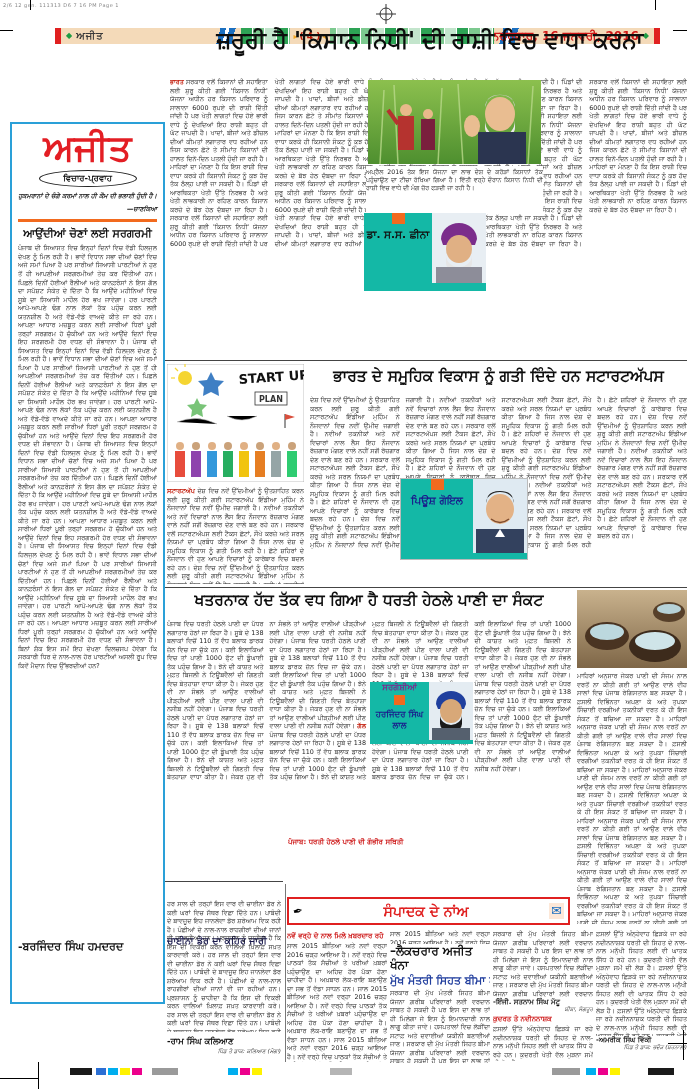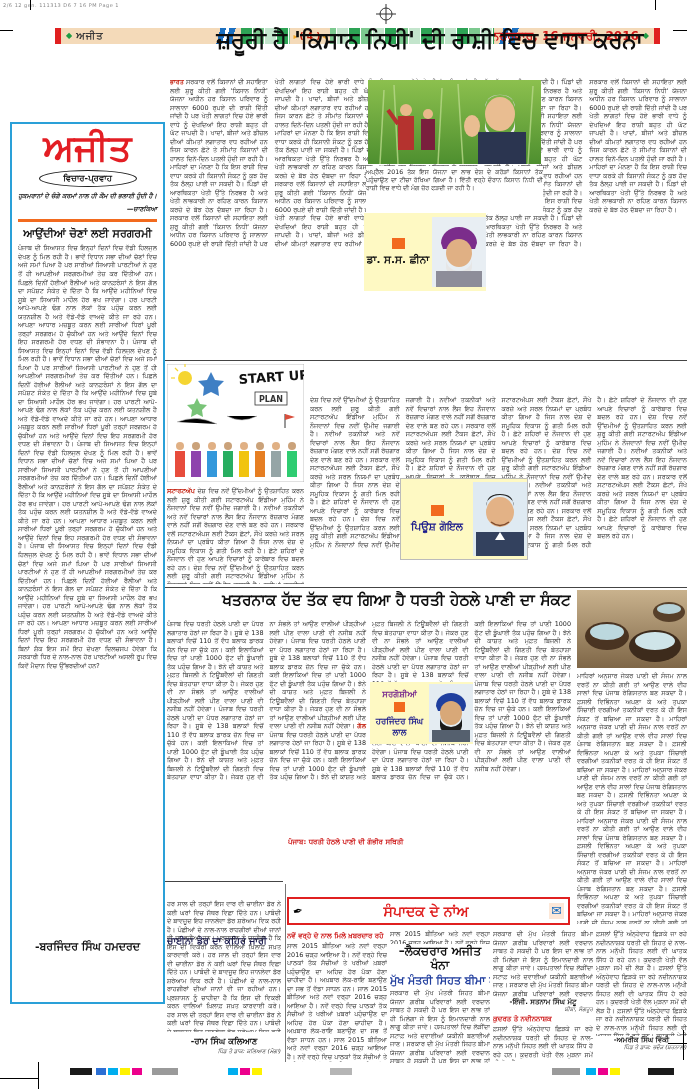--- a/index.html
+++ b/index.html
@@ -10,21 +10,21 @@
   .cols4{column-count:4;column-gap:6px;}
   .cols5{column-count:5;column-gap:7px;}
   .lead-red{color:#c21807;font-weight:bold;}
   .hairline-h{height:1px;background:#444;}
   .hairline-v{width:1px;background:#777;}
   .headline-xl{font-size:23px;font-weight:800;color:#0d0d0d;text-align:center;white-space:nowrap;letter-spacing:-0.5px;overflow:hidden;}
   .headline-l{font-size:15.5px;font-weight:800;color:#0d0d0d;text-align:center;white-space:nowrap;overflow:hidden;}
   .headline-m{font-size:11px;font-weight:800;color:#111;text-align:center;white-space:nowrap;overflow:hidden;}
   .headline-s{font-size:9.5px;font-weight:800;color:#15154a;white-space:nowrap;overflow:hidden;}
   .subhead-red{font-size:7px;font-weight:bold;color:#cc1111;white-space:nowrap;overflow:hidden;background:#fff;}
-  .sig{font-weight:bold;color:#111;text-align:center;}
+  .sig{font-weight:bold;color:#111;text-align:left;}
   .sig-sub{font-size:5.6px;font-style:italic;color:#333;text-align:right;}
   .masthead{top:28px;left:55px;width:605px;height:16px;display:flex;align-items:stretch;background:#f4dab9;}
   .mh-cap{width:6px;background:#e02020;}
   .mh-peach{display:flex;align-items:center;gap:4px;padding:0 5px;background:#f4dab9;}
   .mh-diag{width:30px;background:linear-gradient(105deg,#f4dab9 28%,#1b6fc0 28% 44%,#ffffff 44% 54%,#1b6fc0 54% 72%,#f4dab9 72%);}
   .mh-squares{flex:1;position:relative;background:
       repeating-linear-gradient(90deg,#2da355 0 11px,#ffffff 11px 12px,#7cc98f 12px 23px,#ffffff 23px 24px,#c3e5cc 24px 35px,#ffffff 35px 36px);}
   .mh-page-oval{position:absolute;left:50%;top:0;transform:translateX(-78px);height:16px;padding:0 4px;
       background:#f4dab9;display:flex;align-items:center;gap:2px;}
   .mh-pagenum{color:#c21807;font-size:9px;font-weight:bold;}
@@ -32,21 +32,21 @@
   .mh-name{font-size:10px;font-weight:bold;color:#3a3a3a;letter-spacing:1px;}
   .mh-date{font-size:12px;font-weight:bold;color:#d01818;white-space:nowrap;}
   .diamond{color:#1f9d44;font-size:8px;line-height:1;}
   .ed-box{top:122px;left:10px;width:155px;height:882px;border:2px solid #2aa0d8;box-sizing:border-box;padding:5px 6px;}
   .logo-title{font-size:36px;font-weight:800;color:#e31e24;text-align:center;line-height:1.05;}
   .logo-oval{width:88px;margin:3px auto 0;border:1.4px solid #222;border-radius:50%;
       font-size:8.5px;font-weight:bold;text-align:center;padding:2px 4px;color:#111;}
   .logo-quote{font-size:6.4px;font-style:italic;font-weight:bold;color:#222;text-align:center;margin-top:5px;line-height:1.35;}
   .logo-quote-author{font-size:6.4px;font-style:italic;font-weight:bold;color:#222;text-align:right;margin-top:5px;}
   .orange-rule{height:3px;background:#f26a1e;margin:6px 0 5px;}
-  .author-box{background:#fef9c3;display:flex;align-items:center;box-sizing:border-box;}
+  .author-box{background:#14b8a6;display:flex;align-items:flex-start;box-sizing:border-box;}
   .author-left{flex:1;text-align:center;}
   .author-bullet{width:13px;height:11px;background:#f26a1e;margin:0 auto 4px;}
   .author-name{font-weight:bold;color:#111;line-height:1.25;}
   .banner{box-sizing:border-box;border:2px solid #e02020;background:#fff;display:flex;align-items:center;padding:0 4px;gap:4px;}
   .banner-title{flex:1;text-align:center;color:#e02020;font-size:14px;font-weight:800;white-space:nowrap;overflow:hidden;}
   .pen-icon{font-size:12px;transform:rotate(-15deg);}
   .env-icon{font-size:13px;color:#1b6fc0;background:#fde8d8;padding:0 2px;line-height:1.2;}
   .caption{font-size:6.2px;line-height:1.3;text-align:justify;color:#1c1c1c;background:#fff;}
   .letter-head-red{font-size:7px;font-weight:bold;color:#cc1111;margin:2px 0;white-space:nowrap;overflow:hidden;}
   .letter-head-blue{font-size:11px;font-weight:bold;color:#223f9e;margin:2px 0;white-space:nowrap;overflow:hidden;}
@@ -211,20 +211,21 @@
       <g transform="translate(104,78)">
           <circle cx="5" cy="4" r="4" fill="#e0b084"></circle>
           <rect x="0" y="9" width="10" height="26" fill="#95a5a6"></rect>
         </g>
       <g transform="translate(120,78)">
           <circle cx="5" cy="4" r="4" fill="#caa27a"></circle>
           <rect x="0" y="9" width="10" height="26" fill="#2ecc71"></rect>
         </g>
     </g>
   </svg>
+  <div class="abs headline-l" style="left:310px;top:367px;width:377px;">ਭਾਰਤ ਦੇ ਸਮੂਹਿਕ ਵਿਕਾਸ ਨੂੰ ਗਤੀ ਦਿੰਦੇ ਹਨ ਸਟਾਰਟਅੱਪਸ</div>
   <div class="abs body-text cols4" style="left:310px;top:396px;width:377px;height:188px;">
     <span>ਦੇਸ਼ ਵਿਚ ਨਵੇਂ ਉੱਦਮੀਆਂ ਨੂੰ ਉਤਸ਼ਾਹਿਤ ਕਰਨ ਲਈ ਸ਼ੁਰੂ ਕੀਤੀ ਗਈ ਸਟਾਰਟਅੱਪ ਇੰਡੀਆ ਮੁਹਿੰਮ ਨੇ ਨੌਜਵਾਨਾਂ ਵਿਚ ਨਵੀਂ ਉਮੀਦ ਜਗਾਈ ਹੈ। ਨਵੀਆਂ ਤਕਨੀਕਾਂ ਅਤੇ ਨਵੇਂ ਵਿਚਾਰਾਂ ਨਾਲ ਲੈਸ ਇਹ ਨੌਜਵਾਨ ਰੋਜ਼ਗਾਰ ਮੰਗਣ ਵਾਲੇ ਨਹੀਂ ਸਗੋਂ ਰੋਜ਼ਗਾਰ ਦੇਣ ਵਾਲੇ ਬਣ ਰਹੇ ਹਨ। ਸਰਕਾਰ ਵਲੋਂ ਸਟਾਰਟਅੱਪਸ ਲਈ ਟੈਕਸ ਛੋਟਾਂ, ਸੌਖੇ ਕਰਜ਼ੇ ਅਤੇ ਸਰਲ ਨਿਯਮਾਂ ਦਾ ਪ੍ਰਬੰਧ ਕੀਤਾ ਗਿਆ ਹੈ ਜਿਸ ਨਾਲ ਦੇਸ਼ ਦੇ ਸਮੂਹਿਕ ਵਿਕਾਸ ਨੂੰ ਗਤੀ ਮਿਲ ਰਹੀ ਹੈ। ਛੋਟੇ ਸ਼ਹਿਰਾਂ ਦੇ ਨੌਜਵਾਨ ਵੀ ਹੁਣ ਆਪਣੇ ਵਿਚਾਰਾਂ ਨੂੰ ਕਾਰੋਬਾਰ ਵਿਚ ਬਦਲ ਰਹੇ ਹਨ। ਦੇਸ਼ ਵਿਚ ਨਵੇਂ ਉੱਦਮੀਆਂ ਨੂੰ ਉਤਸ਼ਾਹਿਤ ਕਰਨ ਲਈ ਸ਼ੁਰੂ ਕੀਤੀ ਗਈ ਸਟਾਰਟਅੱਪ ਇੰਡੀਆ ਮੁਹਿੰਮ ਨੇ ਨੌਜਵਾਨਾਂ ਵਿਚ ਨਵੀਂ ਉਮੀਦ ਜਗਾਈ ਹੈ। ਨਵੀਆਂ ਤਕਨੀਕਾਂ ਅਤੇ ਨਵੇਂ ਵਿਚਾਰਾਂ ਨਾਲ ਲੈਸ ਇਹ ਨੌਜਵਾਨ ਰੋਜ਼ਗਾਰ ਮੰਗਣ ਵਾਲੇ ਨਹੀਂ ਸਗੋਂ ਰੋਜ਼ਗਾਰ ਦੇਣ ਵਾਲੇ ਬਣ ਰਹੇ ਹਨ। ਸਰਕਾਰ ਵਲੋਂ ਸਟਾਰਟਅੱਪਸ ਲਈ ਟੈਕਸ ਛੋਟਾਂ, ਸੌਖੇ ਕਰਜ਼ੇ ਅਤੇ ਸਰਲ ਨਿਯਮਾਂ ਦਾ ਪ੍ਰਬੰਧ ਕੀਤਾ ਗਿਆ ਹੈ ਜਿਸ ਨਾਲ ਦੇਸ਼ ਦੇ ਸਮੂਹਿਕ ਵਿਕਾਸ ਨੂੰ ਗਤੀ ਮਿਲ ਰਹੀ ਹੈ। ਛੋਟੇ ਸ਼ਹਿਰਾਂ ਦੇ ਨੌਜਵਾਨ ਵੀ ਹੁਣ ਆਪਣੇ ਵਿਚਾਰਾਂ ਨੂੰ ਕਾਰੋਬਾਰ ਵਿਚ ਬਦਲ ਰਹੇ ਹਨ। ਦੇਸ਼ ਵਿਚ ਨਵੇਂ ਉੱਦਮੀਆਂ ਨੂੰ ਉਤਸ਼ਾਹਿਤ ਕਰਨ ਲਈ ਸ਼ੁਰੂ ਕੀਤੀ ਗਈ ਸਟਾਰਟਅੱਪ ਇੰਡੀਆ ਮੁਹਿੰਮ ਨੇ ਨੌਜਵਾਨਾਂ ਵਿਚ ਨਵੀਂ ਉਮੀਦ ਜਗਾਈ ਹੈ। ਨਵੀਆਂ ਤਕਨੀਕਾਂ ਅਤੇ ਨਵੇਂ ਵਿਚਾਰਾਂ ਨਾਲ ਲੈਸ ਇਹ ਨੌਜਵਾਨ ਰੋਜ਼ਗਾਰ ਮੰਗਣ ਵਾਲੇ ਨਹੀਂ ਸਗੋਂ ਰੋਜ਼ਗਾਰ ਦੇਣ ਵਾਲੇ ਬਣ ਰਹੇ ਹਨ। ਸਰਕਾਰ ਵਲੋਂ ਸਟਾਰਟਅੱਪਸ ਲਈ ਟੈਕਸ ਛੋਟਾਂ, ਸੌਖੇ ਕਰਜ਼ੇ ਅਤੇ ਸਰਲ ਨਿਯਮਾਂ ਦਾ ਪ੍ਰਬੰਧ ਕੀਤਾ ਗਿਆ ਹੈ ਜਿਸ ਨਾਲ ਦੇਸ਼ ਦੇ ਸਮੂਹਿਕ ਵਿਕਾਸ ਨੂੰ ਗਤੀ ਮਿਲ ਰਹੀ ਹੈ। ਛੋਟੇ ਸ਼ਹਿਰਾਂ ਦੇ ਨੌਜਵਾਨ ਵੀ ਹੁਣ ਆਪਣੇ ਵਿਚਾਰਾਂ ਨੂੰ ਕਾਰੋਬਾਰ ਵਿਚ ਬਦਲ ਰਹੇ ਹਨ। ਦੇਸ਼ ਵਿਚ ਨਵੇਂ ਉੱਦਮੀਆਂ ਨੂੰ ਉਤਸ਼ਾਹਿਤ ਕਰਨ ਲਈ ਸ਼ੁਰੂ ਕੀਤੀ ਗਈ ਸਟਾਰਟਅੱਪ ਇੰਡੀਆ ਮੁਹਿੰਮ ਨੇ ਨੌਜਵਾਨਾਂ ਵਿਚ ਨਵੀਂ ਉਮੀਦ ਜਗਾਈ ਹੈ। ਨਵੀਆਂ ਤਕਨੀਕਾਂ ਅਤੇ ਨਵੇਂ ਵਿਚਾਰਾਂ ਨਾਲ ਲੈਸ ਇਹ ਨੌਜਵਾਨ ਰੋਜ਼ਗਾਰ ਮੰਗਣ ਵਾਲੇ ਨਹੀਂ ਸਗੋਂ ਰੋਜ਼ਗਾਰ ਦੇਣ ਵਾਲੇ ਬਣ ਰਹੇ ਹਨ। ਸਰਕਾਰ ਵਲੋਂ ਸਟਾਰਟਅੱਪਸ ਲਈ ਟੈਕਸ ਛੋਟਾਂ, ਸੌਖੇ ਕਰਜ਼ੇ ਅਤੇ ਸਰਲ ਨਿਯਮਾਂ ਦਾ ਪ੍ਰਬੰਧ ਕੀਤਾ ਗਿਆ ਹੈ ਜਿਸ ਨਾਲ ਦੇਸ਼ ਦੇ ਸਮੂਹਿਕ ਵਿਕਾਸ ਨੂੰ ਗਤੀ ਮਿਲ ਰਹੀ ਹੈ। ਛੋਟੇ ਸ਼ਹਿਰਾਂ ਦੇ ਨੌਜਵਾਨ ਵੀ ਹੁਣ ਆਪਣੇ ਵਿਚਾਰਾਂ ਨੂੰ ਕਾਰੋਬਾਰ ਵਿਚ ਬਦਲ ਰਹੇ ਹਨ। ਦੇਸ਼ ਵਿਚ ਨਵੇਂ ਉੱਦਮੀਆਂ ਨੂੰ ਉਤਸ਼ਾਹਿਤ ਕਰਨ ਲਈ ਸ਼ੁਰੂ ਕੀਤੀ ਗਈ ਸਟਾਰਟਅੱਪ ਇੰਡੀਆ ਮੁਹਿੰਮ ਨੇ ਨੌਜਵਾਨਾਂ ਵਿਚ ਨਵੀਂ ਉਮੀਦ ਜਗਾਈ ਹੈ। ਨਵੀਆਂ ਤਕਨੀਕਾਂ ਅਤੇ ਨਵੇਂ ਵਿਚਾਰਾਂ ਨਾਲ ਲੈਸ ਇਹ ਨੌਜਵਾਨ ਰੋਜ਼ਗਾਰ ਮੰਗਣ ਵਾਲੇ ਨਹੀਂ ਸਗੋਂ ਰੋਜ਼ਗਾਰ ਦੇਣ ਵਾਲੇ ਬਣ ਰਹੇ ਹਨ। ਸਰਕਾਰ ਵਲੋਂ ਸਟਾਰਟਅੱਪਸ ਲਈ ਟੈਕਸ ਛੋਟਾਂ, ਸੌਖੇ ਕਰਜ਼ੇ ਅਤੇ ਸਰਲ ਨਿਯਮਾਂ ਦਾ ਪ੍ਰਬੰਧ ਕੀਤਾ ਗਿਆ ਹੈ ਜਿਸ ਨਾਲ ਦੇਸ਼ ਦੇ ਸਮੂਹਿਕ ਵਿਕਾਸ ਨੂੰ ਗਤੀ ਮਿਲ ਰਹੀ ਹੈ। ਛੋਟੇ ਸ਼ਹਿਰਾਂ ਦੇ ਨੌਜਵਾਨ ਵੀ ਹੁਣ ਆਪਣੇ ਵਿਚਾਰਾਂ ਨੂੰ ਕਾਰੋਬਾਰ ਵਿਚ ਬਦਲ ਰਹੇ ਹਨ।</span>
   </div>
   <div class="abs body-text" style="left:167px;top:487px;width:137px;height:97px;">
     <span class="lead-red">ਸਟਾਰਟਅੱਪ</span>
     <span>ਦੇਸ਼ ਵਿਚ ਨਵੇਂ ਉੱਦਮੀਆਂ ਨੂੰ ਉਤਸ਼ਾਹਿਤ ਕਰਨ ਲਈ ਸ਼ੁਰੂ ਕੀਤੀ ਗਈ ਸਟਾਰਟਅੱਪ ਇੰਡੀਆ ਮੁਹਿੰਮ ਨੇ ਨੌਜਵਾਨਾਂ ਵਿਚ ਨਵੀਂ ਉਮੀਦ ਜਗਾਈ ਹੈ। ਨਵੀਆਂ ਤਕਨੀਕਾਂ ਅਤੇ ਨਵੇਂ ਵਿਚਾਰਾਂ ਨਾਲ ਲੈਸ ਇਹ ਨੌਜਵਾਨ ਰੋਜ਼ਗਾਰ ਮੰਗਣ ਵਾਲੇ ਨਹੀਂ ਸਗੋਂ ਰੋਜ਼ਗਾਰ ਦੇਣ ਵਾਲੇ ਬਣ ਰਹੇ ਹਨ। ਸਰਕਾਰ ਵਲੋਂ ਸਟਾਰਟਅੱਪਸ ਲਈ ਟੈਕਸ ਛੋਟਾਂ, ਸੌਖੇ ਕਰਜ਼ੇ ਅਤੇ ਸਰਲ ਨਿਯਮਾਂ ਦਾ ਪ੍ਰਬੰਧ ਕੀਤਾ ਗਿਆ ਹੈ ਜਿਸ ਨਾਲ ਦੇਸ਼ ਦੇ ਸਮੂਹਿਕ ਵਿਕਾਸ ਨੂੰ ਗਤੀ ਮਿਲ ਰਹੀ ਹੈ। ਛੋਟੇ ਸ਼ਹਿਰਾਂ ਦੇ ਨੌਜਵਾਨ ਵੀ ਹੁਣ ਆਪਣੇ ਵਿਚਾਰਾਂ ਨੂੰ ਕਾਰੋਬਾਰ ਵਿਚ ਬਦਲ ਰਹੇ ਹਨ। ਦੇਸ਼ ਵਿਚ ਨਵੇਂ ਉੱਦਮੀਆਂ ਨੂੰ ਉਤਸ਼ਾਹਿਤ ਕਰਨ ਲਈ ਸ਼ੁਰੂ ਕੀਤੀ ਗਈ ਸਟਾਰਟਅੱਪ ਇੰਡੀਆ ਮੁਹਿੰਮ ਨੇ ਨੌਜਵਾਨਾਂ ਵਿਚ ਨਵੀਂ ਉਮੀਦ ਜਗਾਈ ਹੈ। ਨਵੀਆਂ ਤਕਨੀਕਾਂ ਅਤੇ ਨਵੇਂ ਵਿਚਾਰਾਂ ਨਾਲ ਲੈਸ ਇਹ ਨੌਜਵਾਨ ਰੋਜ਼ਗਾਰ ਮੰਗਣ ਵਾਲੇ ਨਹੀਂ ਸਗੋਂ ਰੋਜ਼ਗਾਰ ਦੇਣ ਵਾਲੇ ਬਣ ਰਹੇ ਹਨ। ਸਰਕਾਰ ਵਲੋਂ ਸਟਾਰਟਅੱਪਸ ਲਈ ਟੈਕਸ ਛੋਟਾਂ, ਸੌਖੇ ਕਰਜ਼ੇ ਅਤੇ ਸਰਲ ਨਿਯਮਾਂ ਦਾ ਪ੍ਰਬੰਧ ਕੀਤਾ ਗਿਆ ਹੈ ਜਿਸ ਨਾਲ ਦੇਸ਼ ਦੇ ਸਮੂਹਿਕ ਵਿਕਾਸ ਨੂੰ ਗਤੀ ਮਿਲ ਰਹੀ ਹੈ। ਛੋਟੇ ਸ਼ਹਿਰਾਂ ਦੇ ਨੌਜਵਾਨ ਵੀ ਹੁਣ ਆਪਣੇ ਵਿਚਾਰਾਂ ਨੂੰ ਕਾਰੋਬਾਰ ਵਿਚ ਬਦਲ ਰਹੇ ਹਨ।</span>
   </div>
   <div class="abs author-box" style="left:400px;top:478px;width:128px;height:82px;border:0.6px solid #bbb;">
     <div class="author-left">
       <div class="author-bullet"></div>
@@ -235,21 +236,21 @@
       <ellipse cx="27" cy="30" rx="14" ry="15" fill="#e3b286"></ellipse>
       <path d="M13,24 a14,11 0 0 1 28,0 l-2,-7 a13,8 0 0 0 -24,0 z" fill="#222"></path>
       <path d="M18,40 q9,7 18,0" stroke="#7c4a2d" stroke-width="1.4" fill="none"></path>
       <rect x="3" y="50" width="48" height="24" fill="#33415e"></rect>
       <polygon points="27,50 22,58 32,58" fill="#fff"></polygon>
     </svg>
   </div>
 
   <div class="abs hairline-h" style="left:165px;top:587px;width:522px;"></div>
 
-  <div class="abs headline-l" style="left:167px;top:591px;width:404px;text-align:right;">ਖਤਰਨਾਕ ਹੱਦ ਤੱਕ ਵਧ ਗਿਆ ਹੈ ਧਰਤੀ ਹੇਠਲੇ ਪਾਣੀ ਦਾ ਸੰਕਟ</div>
+  <div class="abs headline-l" style="left:167px;top:591px;width:404px;text-align:center;">ਖਤਰਨਾਕ ਹੱਦ ਤੱਕ ਵਧ ਗਿਆ ਹੈ ਧਰਤੀ ਹੇਠਲੇ ਪਾਣੀ ਦਾ ਸੰਕਟ</div>
   <svg class="abs" style="left:577px;top:590px;" width="110" height="78" viewBox="0 0 110 78">
     <defs>
         <linearGradient id="soil" x1="0" y1="0" x2="0" y2="1">
       <stop offset="0" stop-color="#c9b28d"></stop>
           <stop offset="1" stop-color="#7e6647"></stop>
         </linearGradient>
       </defs>
     <rect width="110" height="78" fill="url(#soil)"></rect>
     <ellipse cx="30" cy="46" rx="22" ry="14" fill="#4a3422"></ellipse>
     <ellipse cx="30" cy="42" rx="17" ry="8" fill="#bcd8de"></ellipse>

